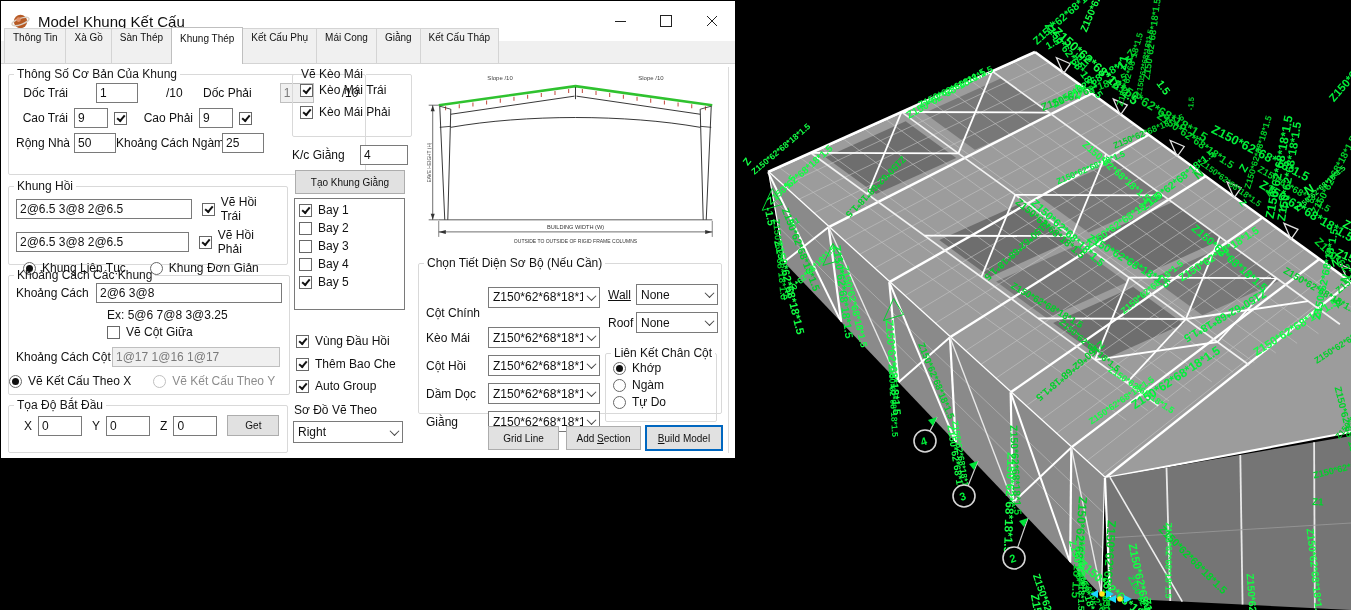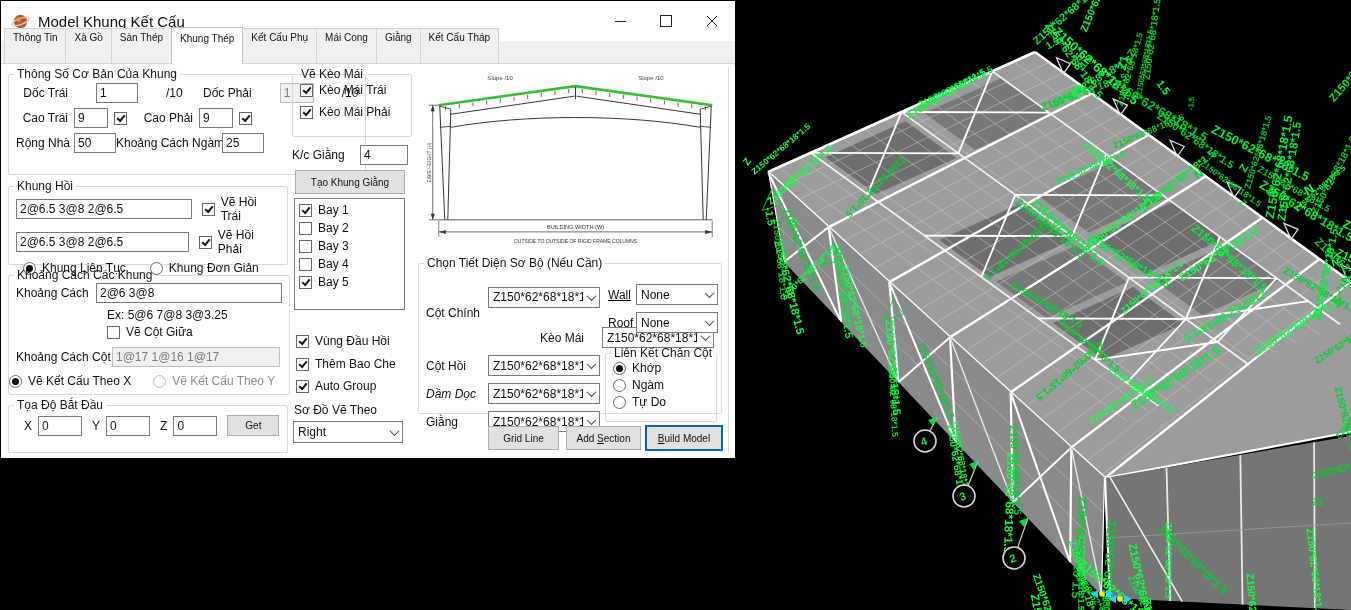--- a/index.html
+++ b/index.html
@@ -578,36 +578,36 @@
   <fieldset style="left:417px;top:255px;width:304px;height:158px;">
     <legend>Chọn Tiết Diện Sơ Bộ (Nếu Cần)</legend>
 
     <div class="row" style="margin:4px 7px 0 7px;">
       <span class="lbl" style="width:62px;margin-top:32px;">Cột Chính</span>
       <div class="combo" style="width:112px;height:21px;">
           <span class="val">Z150*62*68*18*1</span>
           <span class="chev"></span>
         </div>
     </div>
-    <div class="row" style="margin:7px 7px 0 7px;justify-content:flex-end;">
+    <div class="row" style="margin:7px 7px 0 7px;">
       <span class="lbl" style="width:62px;">Kèo Mái</span>
       <div class="combo" style="width:112px;height:21px;">
           <span class="val">Z150*62*68*18*1</span>
           <span class="chev"></span>
         </div>
     </div>
     <div class="row" style="margin:7px 7px 0 7px;">
       <span class="lbl" style="width:62px;">Cột Hồi</span>
       <div class="combo" style="width:112px;height:21px;">
           <span class="val">Z150*62*68*18*1</span>
           <span class="chev"></span>
         </div>
     </div>
     <div class="row" style="margin:7px 7px 0 7px;">
-      <span class="lbl" style="width:62px;font-style:italic;">Dầm Dọc</span>
+      <span class="lbl" style="width:62px;">Dầm Dọc</span>
       <div class="combo" style="width:112px;height:21px;">
           <span class="val">Z150*62*68*18*1</span>
           <span class="chev"></span>
         </div>
     </div>
     <div class="row" style="margin:7px 7px 0 7px;">
       <span class="lbl" style="width:62px;">Giằng</span>
       <div class="combo" style="width:112px;height:21px;">
           <span class="val">Z150*62*68*18*1</span>
           <span class="chev"></span>

